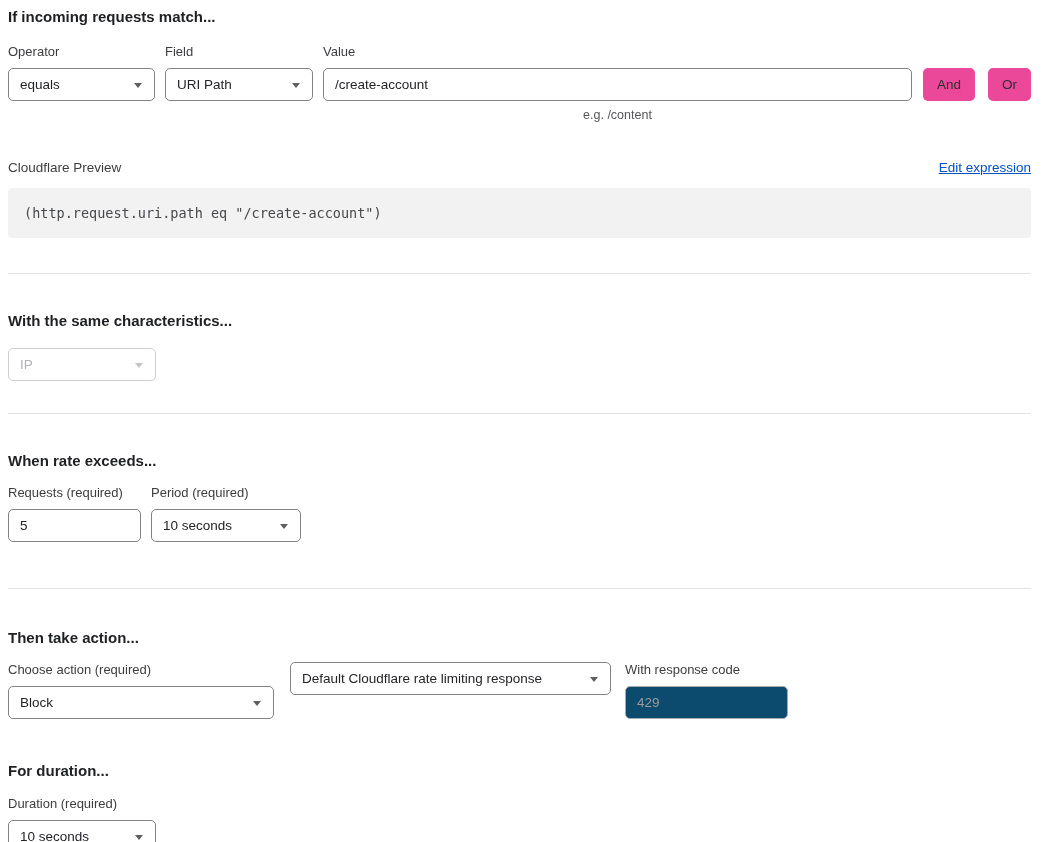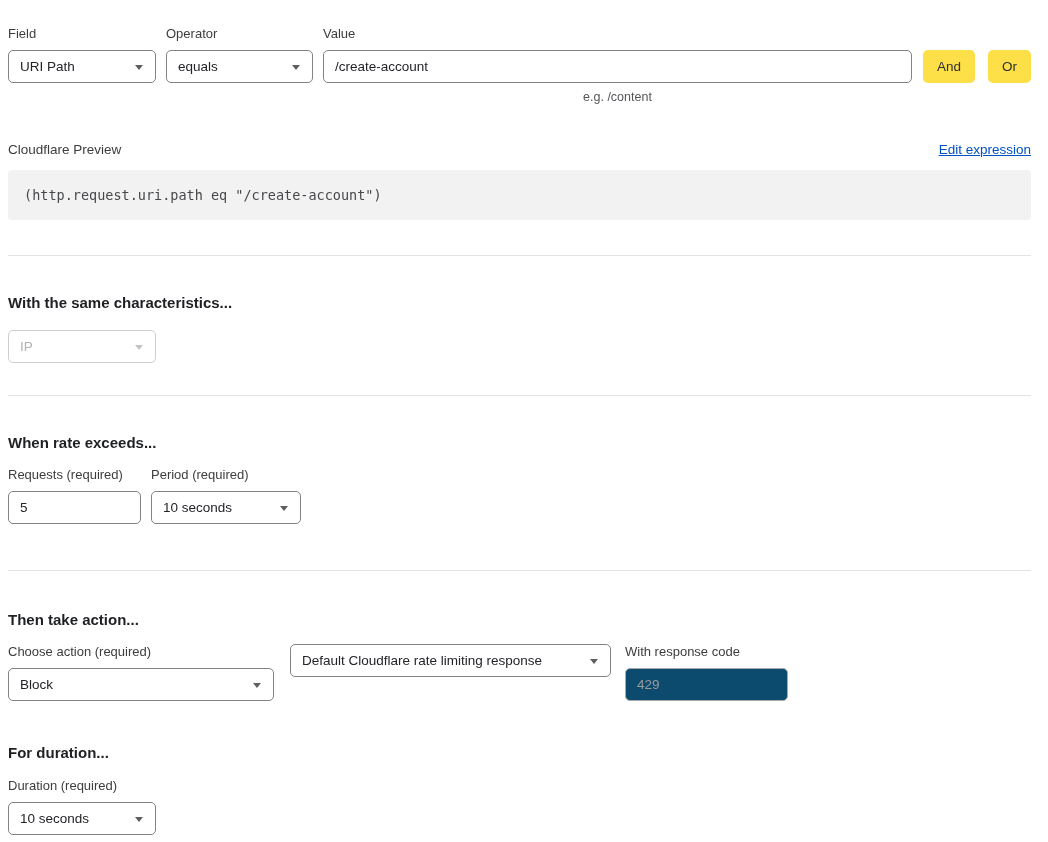--- a/index.html
+++ b/index.html
@@ -70,21 +70,21 @@
     outline: none;
   }
   .text-input:disabled {
     background: #0c4a6e;
     border-color: #a8a9ac;
     color: #9a9b9e;
   }
 
   .btn {
     border: none;
-    background: #fde047;
+    background: #ec4899;
     color: #2e2f31;
     padding: 8px 14px;
     cursor: pointer;
     font-family: "Liberation Sans", sans-serif;
   }
 
   .hint {
     font-size: 12.5px;
     color: #55565a;
     margin-top: 7px;
@@ -148,34 +148,35 @@
 
   
   #sec-duration { margin-top: 43px; }
   #sec-duration .field-label { margin-top: 16px; }
   #sec-duration .select { width: 148px; }
 </style>
 </head>
 <body>
 
 <section id="sec-match">
+  <h2 class="section-title">If incoming requests match...</h2>
 
   <div class="control-row match-row">
+    <div class="col col-operator">
+      <span class="field-label">Operator</span>
+      <div class="select">
+        <span>equals</span>
+        <span class="caret"></span>
+      </div>
+    </div>
+
     <div class="col col-field">
       <span class="field-label">Field</span>
       <div class="select">
         <span>URI Path</span>
-        <span class="caret"></span>
-      </div>
-    </div>
-
-    <div class="col col-operator">
-      <span class="field-label">Operator</span>
-      <div class="select">
-        <span>equals</span>
         <span class="caret"></span>
       </div>
     </div>
 
     <div class="col col-value">
       <span class="field-label">Value</span>
       <input class="text-input" type="text" value="/create-account" style="">
       <div class="hint">e.g. /content</div>
     </div>
 

